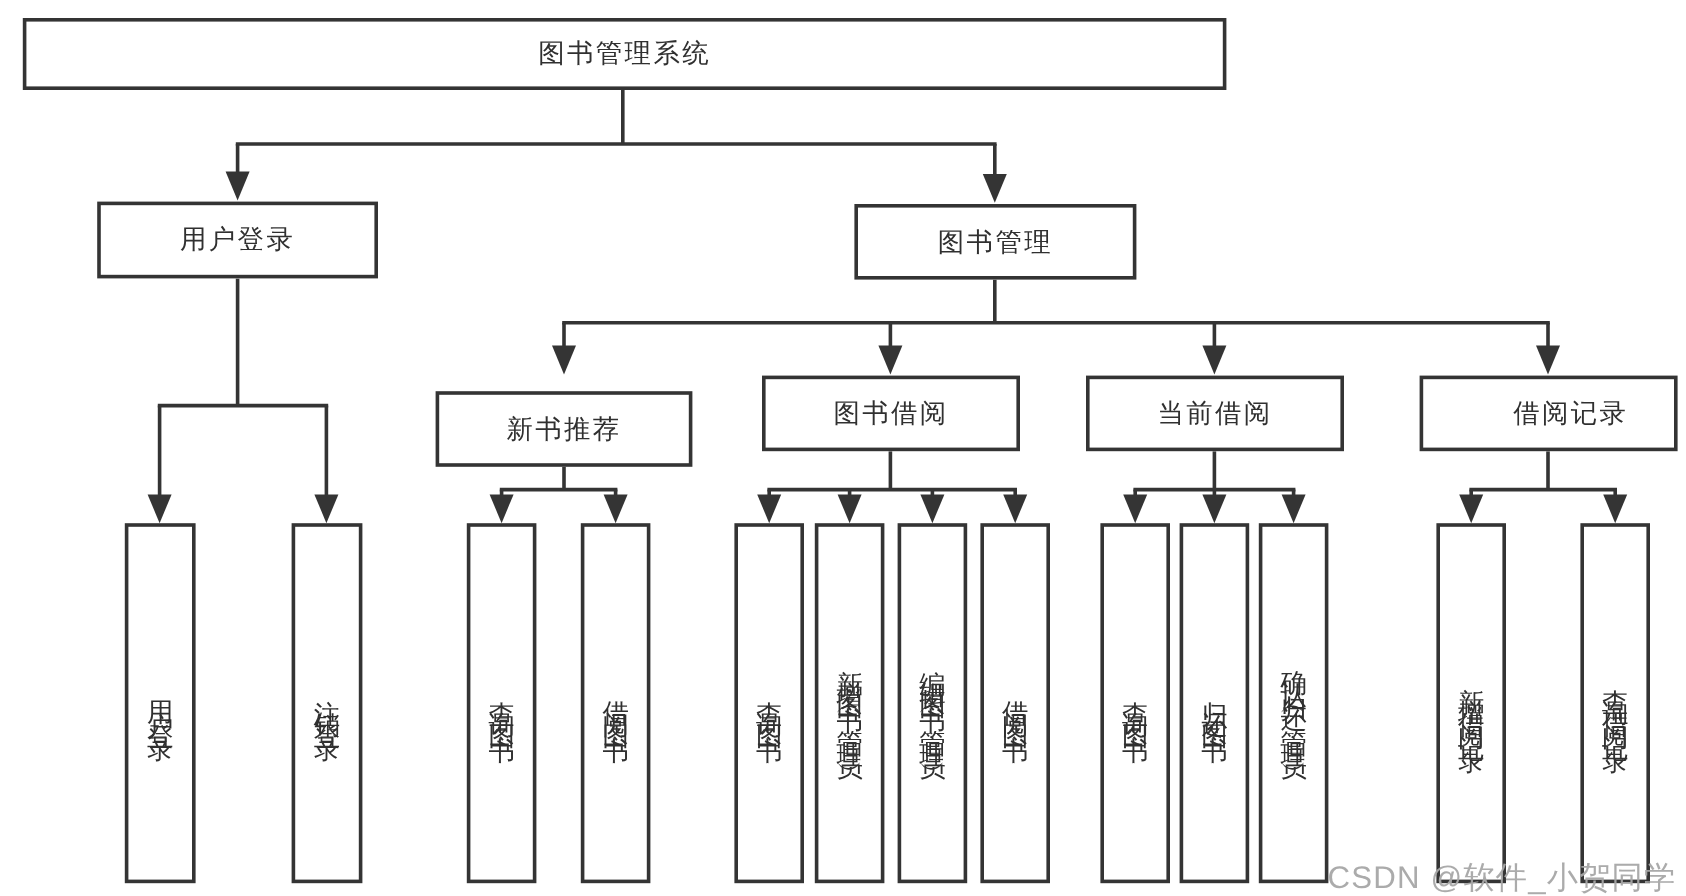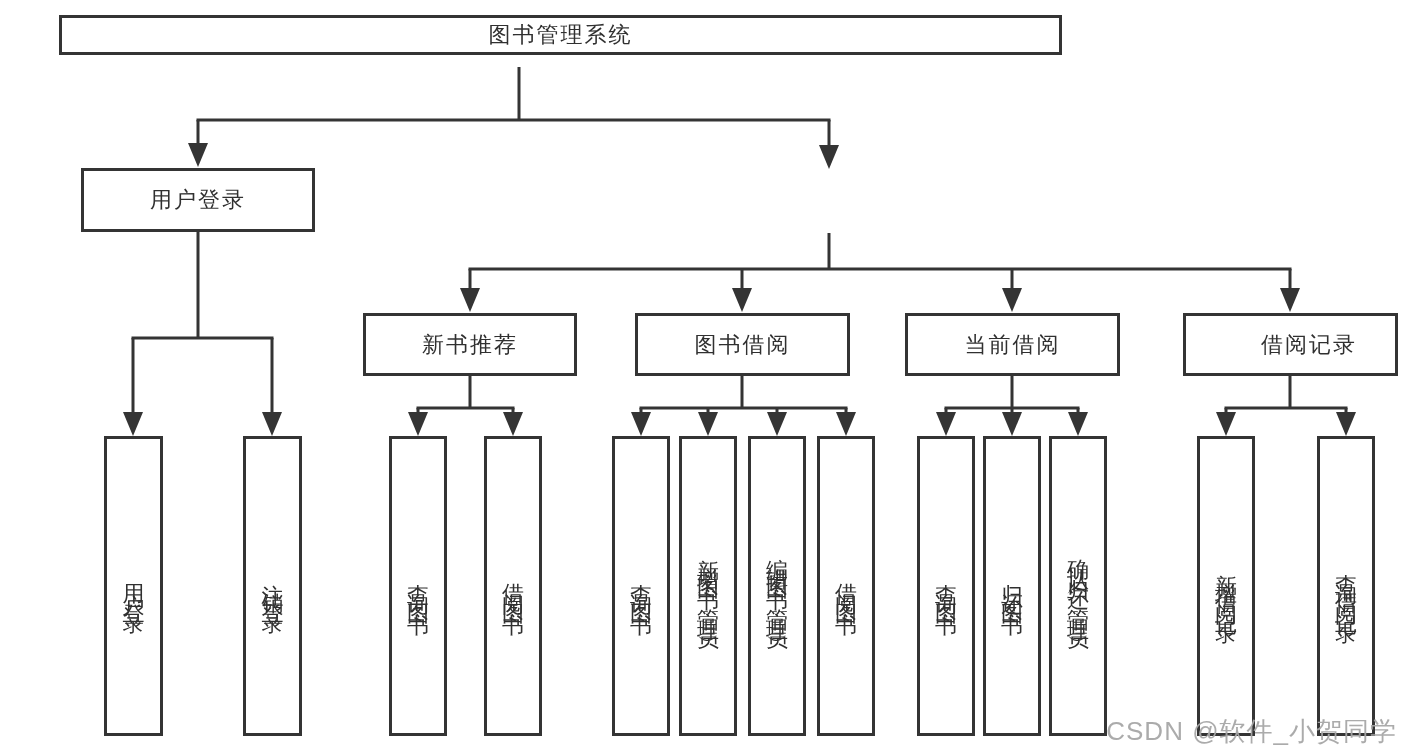--- a/index.html
+++ b/index.html
@@ -39,25 +39,25 @@
     position: absolute;
     right: 8px;
     top: 714px;
     font-size: 26px;
     color: rgba(166, 166, 166, 0.95);
     letter-spacing: 1px;
     white-space: nowrap;
   }
 
   
-  #n-root   { left: 19px;   top: 15px;  width: 1003px; height: 40px; margin-left: 40px; }
+  #n-root   { left: 19px;   top: 15px;  width: 1003px; height: 60px; }
   #n-login  { left: 81px;   top: 168px; width: 234px;  height: 64px; }
   #n-mgmt   { left: 712px;  top: 170px; width: 235px;  height: 63px; }
 
-  #n-newrec { left: 363px;  top: 313px; width: 214px;  height: 63px; }
+  #n-newrec { left: 363px;  top: 326px; width: 214px;  height: 63px; }
   #n-borrow { left: 635px;  top: 313px; width: 215px;  height: 63px; text-align: center; }
   #n-curr   { left: 905px;  top: 313px; width: 215px;  height: 63px; text-align: right; }
   #n-record { left: 1183px; top: 313px; width: 215px;  height: 63px; padding-left: 37px; }
 
   .leaf { top: 436px; height: 300px; width: 58px; }
   #l-userlogin  { left: 104px; width: 59px; }
   #l-logout     { left: 243px; width: 59px; }
   #l-query1     { left: 389px; }
   #l-borrow1    { left: 484px; }
   #l-query2     { left: 612px; }
@@ -129,20 +129,21 @@
       <polygon points="1002,412 1022,412 1012,436"></polygon>
       <polygon points="1068,412 1088,412 1078,436"></polygon>
       <polygon points="1216,412 1236,412 1226,436"></polygon>
       <polygon points="1336,412 1356,412 1346,436"></polygon>
     </g>
   </svg>
 
   <div class="node hnode" id="n-root">图书管理系统</div>
 
   <div class="node hnode" id="n-login">用户登录</div>
+  <div class="node hnode" id="n-mgmt">图书管理</div>
 
   <div class="node hnode" id="n-newrec">新书推荐</div>
   <div class="node hnode" id="n-borrow">图书借阅</div>
   <div class="node hnode" id="n-curr">当前借阅</div>
   <div class="node hnode" id="n-record">借阅记录</div>
 
   <div class="node vnode leaf" id="l-userlogin">用户登录</div>
   <div class="node vnode leaf" id="l-logout">注销登录</div>
 
   <div class="node vnode leaf" id="l-query1">查询图书</div>

